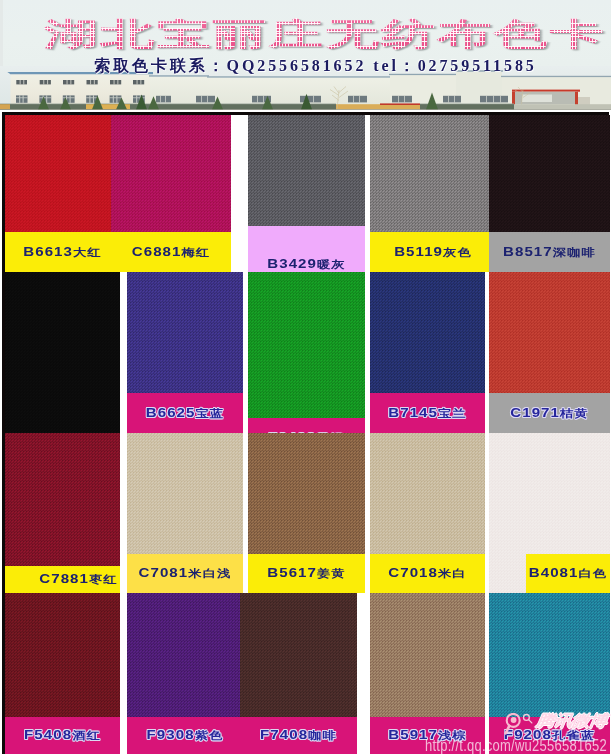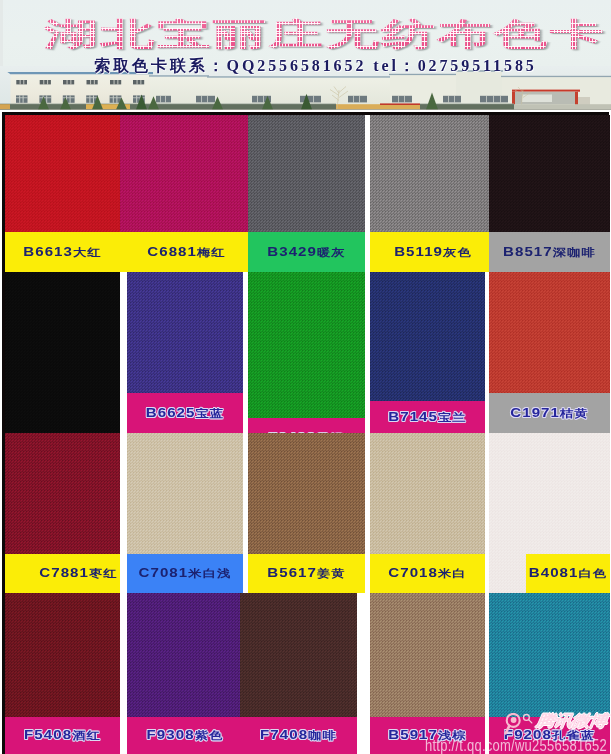--- a/index.html
+++ b/index.html
@@ -263,41 +263,41 @@
           <div class="tex">
             <svg xmlns="http://www.w3.org/2000/svg">
               <rect width="100%" height="100%" fill="url(#weave)"></rect>
             </svg>
           </div>
         </div>
         <div class="lbl" style="height: 40px; background: rgb(251, 237, 7); color: rgb(28, 34, 112);">
           <span>B6613<i>大红</i></span>
         </div>
       </div>
-      <div class="cell" style="left: 120px; top: 5px; width: 133px; height: 157px;">
+      <div class="cell" style="left: 111px; top: 5px; width: 120px; height: 157px;">
         <div class="sw" style="background: rgb(174, 17, 88);">
           <div class="tex">
             <svg xmlns="http://www.w3.org/2000/svg">
               <rect width="100%" height="100%" fill="url(#weave)"></rect>
             </svg>
           </div>
         </div>
         <div class="lbl" style="height: 40px; background: rgb(251, 237, 7); color: rgb(28, 34, 112);">
           <span>C6881<i>梅红</i></span>
         </div>
       </div>
       <div class="cell" style="left: 248px; top: 5px; width: 117px; height: 157px;">
         <div class="sw" style="background: rgb(90, 90, 96);">
           <div class="tex">
             <svg xmlns="http://www.w3.org/2000/svg">
               <rect width="100%" height="100%" fill="url(#weave)"></rect>
             </svg>
           </div>
         </div>
-        <div class="lbl" style="height: 40px; background: #22c55e; color: rgb(28, 34, 112);">
+        <div class="lbl" style="height: 46px; background: #f0abfc; color: rgb(28, 34, 112); align-items: flex-end;">
           <span>B3429<i>暖灰</i></span>
         </div>
       </div>
       <div class="cell" style="left: 370px; top: 5px; width: 126px; height: 157px;">
         <div class="sw" style="background: rgb(125, 122, 123);">
           <div class="tex">
             <svg xmlns="http://www.w3.org/2000/svg">
               <rect width="100%" height="100%" fill="url(#weave)"></rect>
             </svg>
           </div>
@@ -352,21 +352,21 @@
         </div>
       </div>
       <div class="cell" style="left: 370px; top: 162px; width: 115px; height: 161px;">
         <div class="sw" style="background: rgb(37, 48, 108);">
           <div class="tex">
             <svg xmlns="http://www.w3.org/2000/svg">
               <rect width="100%" height="100%" fill="url(#weave)"></rect>
             </svg>
           </div>
         </div>
-        <div class="lbl pinkrow" style="height: 32px; background: rgb(216, 20, 120); color: rgb(37, 37, 156); justify-content: center;">
+        <div class="lbl pinkrow" style="height: 40px; background: rgb(216, 20, 120); color: rgb(37, 37, 156); justify-content: center;">
           <span>B7145<i>宝兰</i></span>
         </div>
       </div>
       <div class="cell" style="left: 489px; top: 162px; width: 121px; height: 161px;">
         <div class="sw" style="background: rgb(189, 58, 47);">
           <div class="tex">
             <svg xmlns="http://www.w3.org/2000/svg">
               <rect width="100%" height="100%" fill="url(#weave)"></rect>
             </svg>
           </div>
@@ -376,33 +376,33 @@
         </div>
       </div>
       <div class="cell" style="left: 5px; top: 323px; width: 115px; height: 160px;">
         <div class="sw" style="background: rgb(127, 18, 39);">
           <div class="tex">
             <svg xmlns="http://www.w3.org/2000/svg">
               <rect width="100%" height="100%" fill="url(#weave)"></rect>
             </svg>
           </div>
         </div>
-        <div class="lbl" style="height: 39px; background: rgb(251, 237, 7); color: rgb(28, 34, 112); padding-left: 32px;">
+        <div class="lbl" style="height: 27px; background: rgb(251, 237, 7); color: rgb(28, 34, 112); padding-left: 32px;">
           <span>C7881<i>枣红</i></span>
         </div>
       </div>
       <div class="cell" style="left: 127px; top: 323px; width: 116px; height: 160px;">
         <div class="sw" style="background: rgb(205, 192, 166);">
           <div class="tex">
             <svg xmlns="http://www.w3.org/2000/svg">
               <rect width="100%" height="100%" fill="url(#weave)"></rect>
             </svg>
           </div>
         </div>
-        <div class="lbl" style="height: 39px; background: #3b82f6; color: rgb(28, 34, 112);">
+        <div class="lbl" style="height: 39px; background: #fde047; color: rgb(28, 34, 112);">
           <span>C7081<i>米白浅</i></span>
         </div>
       </div>
       <div class="cell" style="left: 248px; top: 323px; width: 117px; height: 160px;">
         <div class="sw" style="background: rgb(136, 99, 69);">
           <div class="tex">
             <svg xmlns="http://www.w3.org/2000/svg">
               <rect width="100%" height="100%" fill="url(#weave)"></rect>
             </svg>
           </div>

